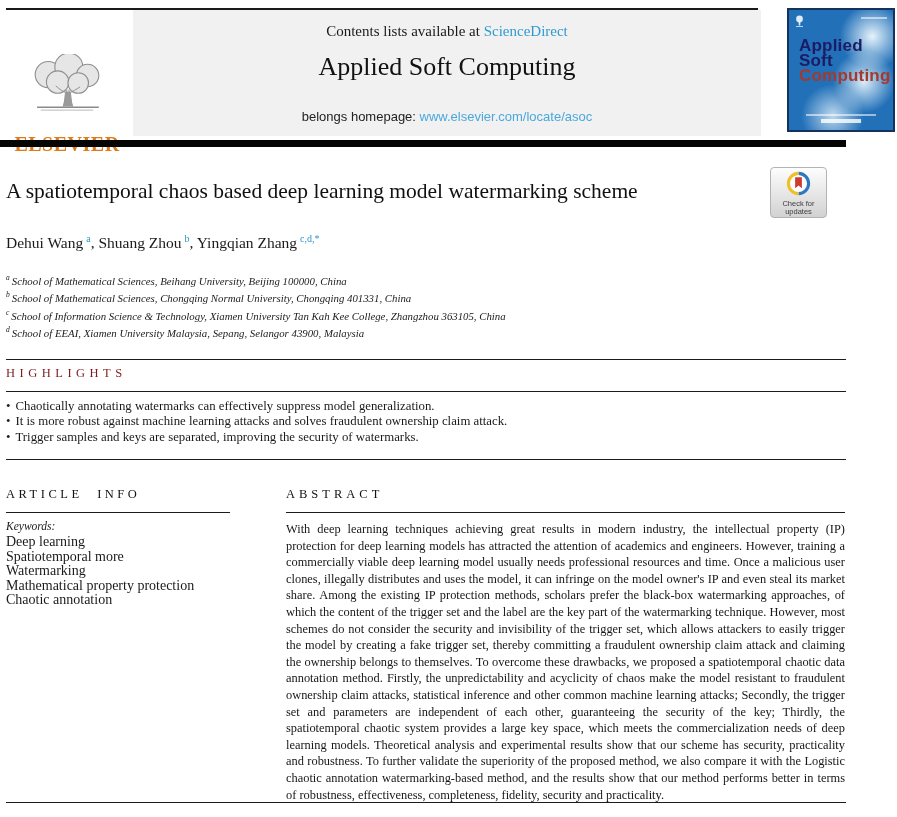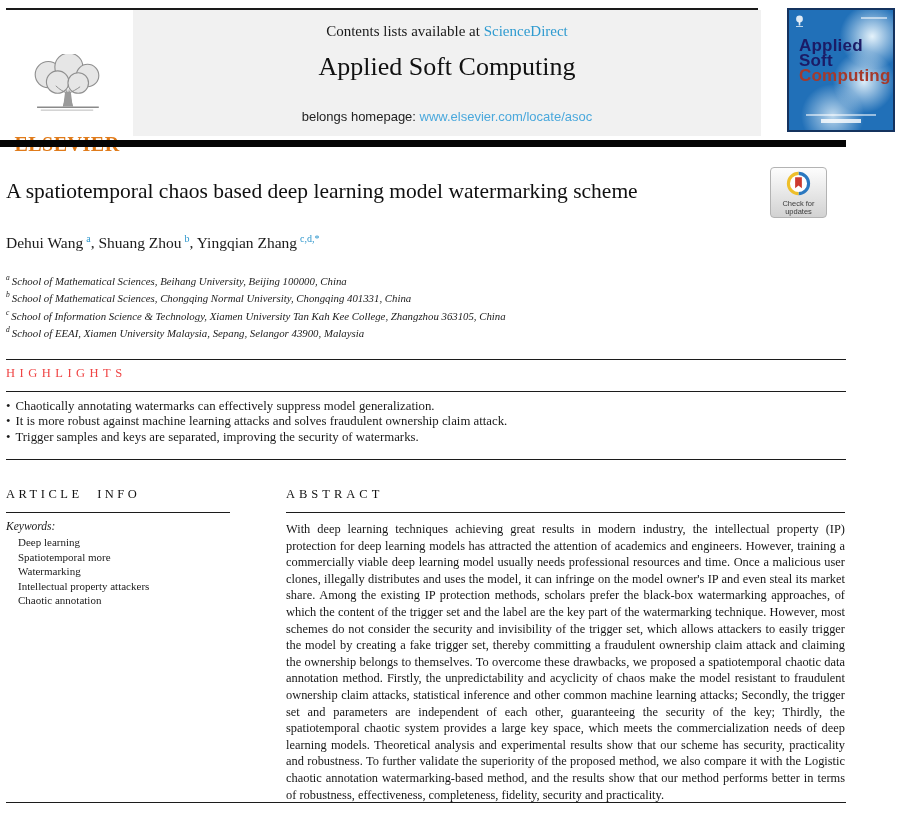--- a/index.html
+++ b/index.html
@@ -47,29 +47,29 @@
   
   .badge{left:770px;top:167px;width:57px;height:51px;border:1px solid #b3b3b3;border-radius:4px;
         background:linear-gradient(#fdfdfd,#d2d2d2);box-sizing:border-box;text-align:center;cursor:pointer;}
   .badge svg{margin-top:3px;}
   .badge-text{font-family:"Liberation Sans",sans-serif;font-size:7.5px;line-height:8px;color:#3c3c3c;}
 
   
   .rule{background:#1c1c1c;height:1.3px;}
 
   
-  .hl-head{left:6px;top:366px;font-size:12.5px;letter-spacing:4.5px;color:#ef4444;}
+  .hl-head{left:6px;top:366px;font-size:12.5px;letter-spacing:4.5px;color:#7f1d1d;}
   .hl-list{left:6px;top:399px;width:838px;font-size:12.8px;line-height:15.4px;
         list-style:none;margin:0;padding:0;}
   .hl-list li::before{content:"\2022";margin-right:5px;}
 
   
   .sec-head{font-size:12.5px;letter-spacing:3.5px;word-spacing:8px;color:#111;}
   .kw-label{left:6px;top:520px;font-size:11.5px;font-style:italic;}
-  .kw-list{left:6px;top:535px;font-size:11px;line-height:14.6px;margin-left:12px;}
+  .kw-list{left:6px;top:535px;font-size:14px;line-height:14.6px;}
   .abstract-body{left:286px;top:521px;width:559px;font-size:12.4px;line-height:16.6px;
         text-align:justify;color:#161616;}
 </style>
 </head>
 <body>
 
 <div class="page">
 
   <div class="abs top-line"></div>
 
@@ -155,21 +155,21 @@
   </ul>
   <div class="abs rule" style="left:6px;top:459px;width:840px;height:1.1px;"></div>
 
   <div class="abs sec-head" style="left:6px;top:487px;">ARTICLE INFO</div>
   <div class="abs rule" style="left:6px;top:512px;width:224px;height:1.1px;"></div>
   <div class="abs kw-label">Keywords:</div>
   <div class="abs kw-list">
     <div>Deep learning</div>
     <div>Spatiotemporal more</div>
     <div>Watermarking</div>
-    <div>Intellectual property attackers</div>
+    <div>Mathematical property protection</div>
     <div>Chaotic annotation</div>
   </div>
 
   <div class="abs sec-head" style="left:286px;top:487px;letter-spacing:4px;">ABSTRACT</div>
   <div class="abs rule" style="left:286px;top:512px;width:559px;height:1.1px;"></div>
   <div class="abs abstract-body">With deep learning techniques achieving great results in modern industry, the intellectual property (IP) protection for deep learning models has attracted the attention of academics and engineers. However, training a commercially viable deep learning model usually needs professional resources and time. Once a malicious user clones, illegally distributes and uses the model, it can infringe on the model owner's IP and even steal its market share. Among the existing IP protection methods, scholars prefer the black-box watermarking approaches, of which the content of the trigger set and the label are the key part of the watermarking technique. However, most schemes do not consider the security and invisibility of the trigger set, which allows attackers to easily trigger the model by creating a fake trigger set, thereby committing a fraudulent ownership claim attack and claiming the ownership belongs to themselves. To overcome these drawbacks, we proposed a spatiotemporal chaotic data annotation method. Firstly, the unpredictability and acyclicity of chaos make the model resistant to fraudulent ownership claim attacks, statistical inference and other common machine learning attacks; Secondly, the trigger set and parameters are independent of each other, guaranteeing the security of the key; Thirdly, the spatiotemporal chaotic system provides a large key space, which meets the commercialization needs of deep learning models. Theoretical analysis and experimental results show that our scheme has security, practicality and robustness. To further validate the superiority of the proposed method, we also compare it with the Logistic chaotic annotation watermarking-based method, and the results show that our method performs better in terms of robustness, effectiveness, completeness, fidelity, security and practicality.</div>
 
   <div class="abs rule" style="left:6px;top:802px;width:840px;height:1.4px;"></div>
 
 </div>

